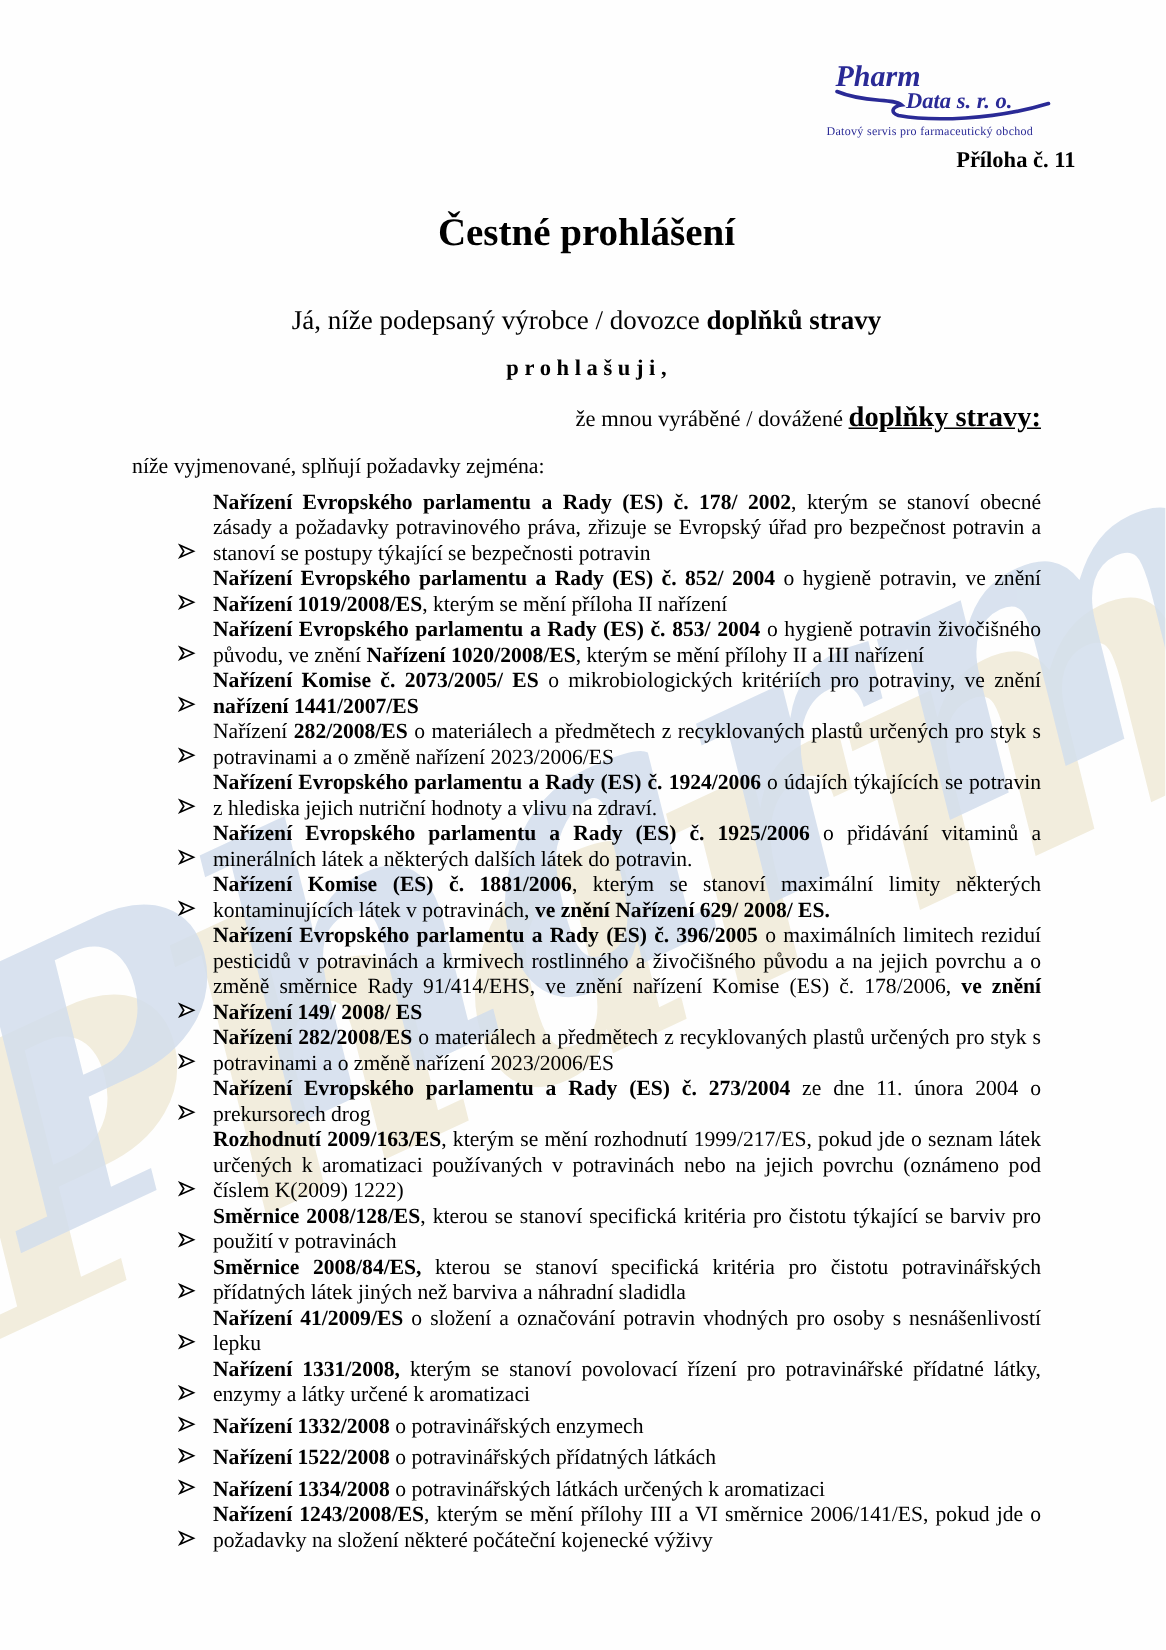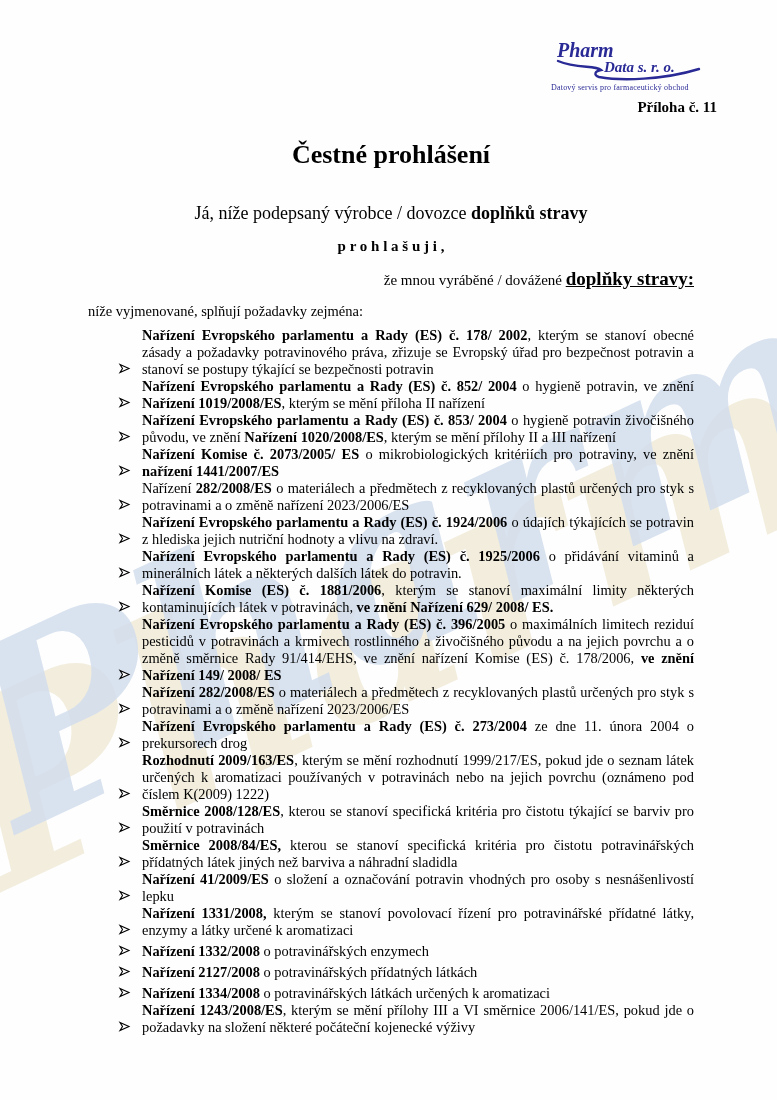--- a/index.html
+++ b/index.html
@@ -173,21 +173,21 @@
         <div class="li">
           <span class="marker"><svg width="13" height="11" viewBox="0 0 13 11">
               <polygon points="2,1.5 11,5.5 2,9.5 4.5,5.5" fill="#ffffff" stroke="#000000" stroke-width="1.1"></polygon>
             </svg></span>
           <div class="li-text"><b>Nařízení 1332/2008</b><span> o potravinářských enzymech</span></div>
         </div>
         <div class="li">
           <span class="marker"><svg width="13" height="11" viewBox="0 0 13 11">
               <polygon points="2,1.5 11,5.5 2,9.5 4.5,5.5" fill="#ffffff" stroke="#000000" stroke-width="1.1"></polygon>
             </svg></span>
-          <div class="li-text"><b>Nařízení 2127/2008</b><span> o potravinářských přídatných látkách</span></div>
+          <div class="li-text"><b>Nařízení 1522/2008</b><span> o potravinářských přídatných látkách</span></div>
         </div>
         <div class="li">
           <span class="marker"><svg width="13" height="11" viewBox="0 0 13 11">
               <polygon points="2,1.5 11,5.5 2,9.5 4.5,5.5" fill="#ffffff" stroke="#000000" stroke-width="1.1"></polygon>
             </svg></span>
           <div class="li-text"><b>Nařízení 1334/2008</b><span> o potravinářských látkách určených k aromatizaci</span></div>
         </div>
         <div class="li">
           <span class="marker"><svg width="13" height="11" viewBox="0 0 13 11">
               <polygon points="2,1.5 11,5.5 2,9.5 4.5,5.5" fill="#ffffff" stroke="#000000" stroke-width="1.1"></polygon>

